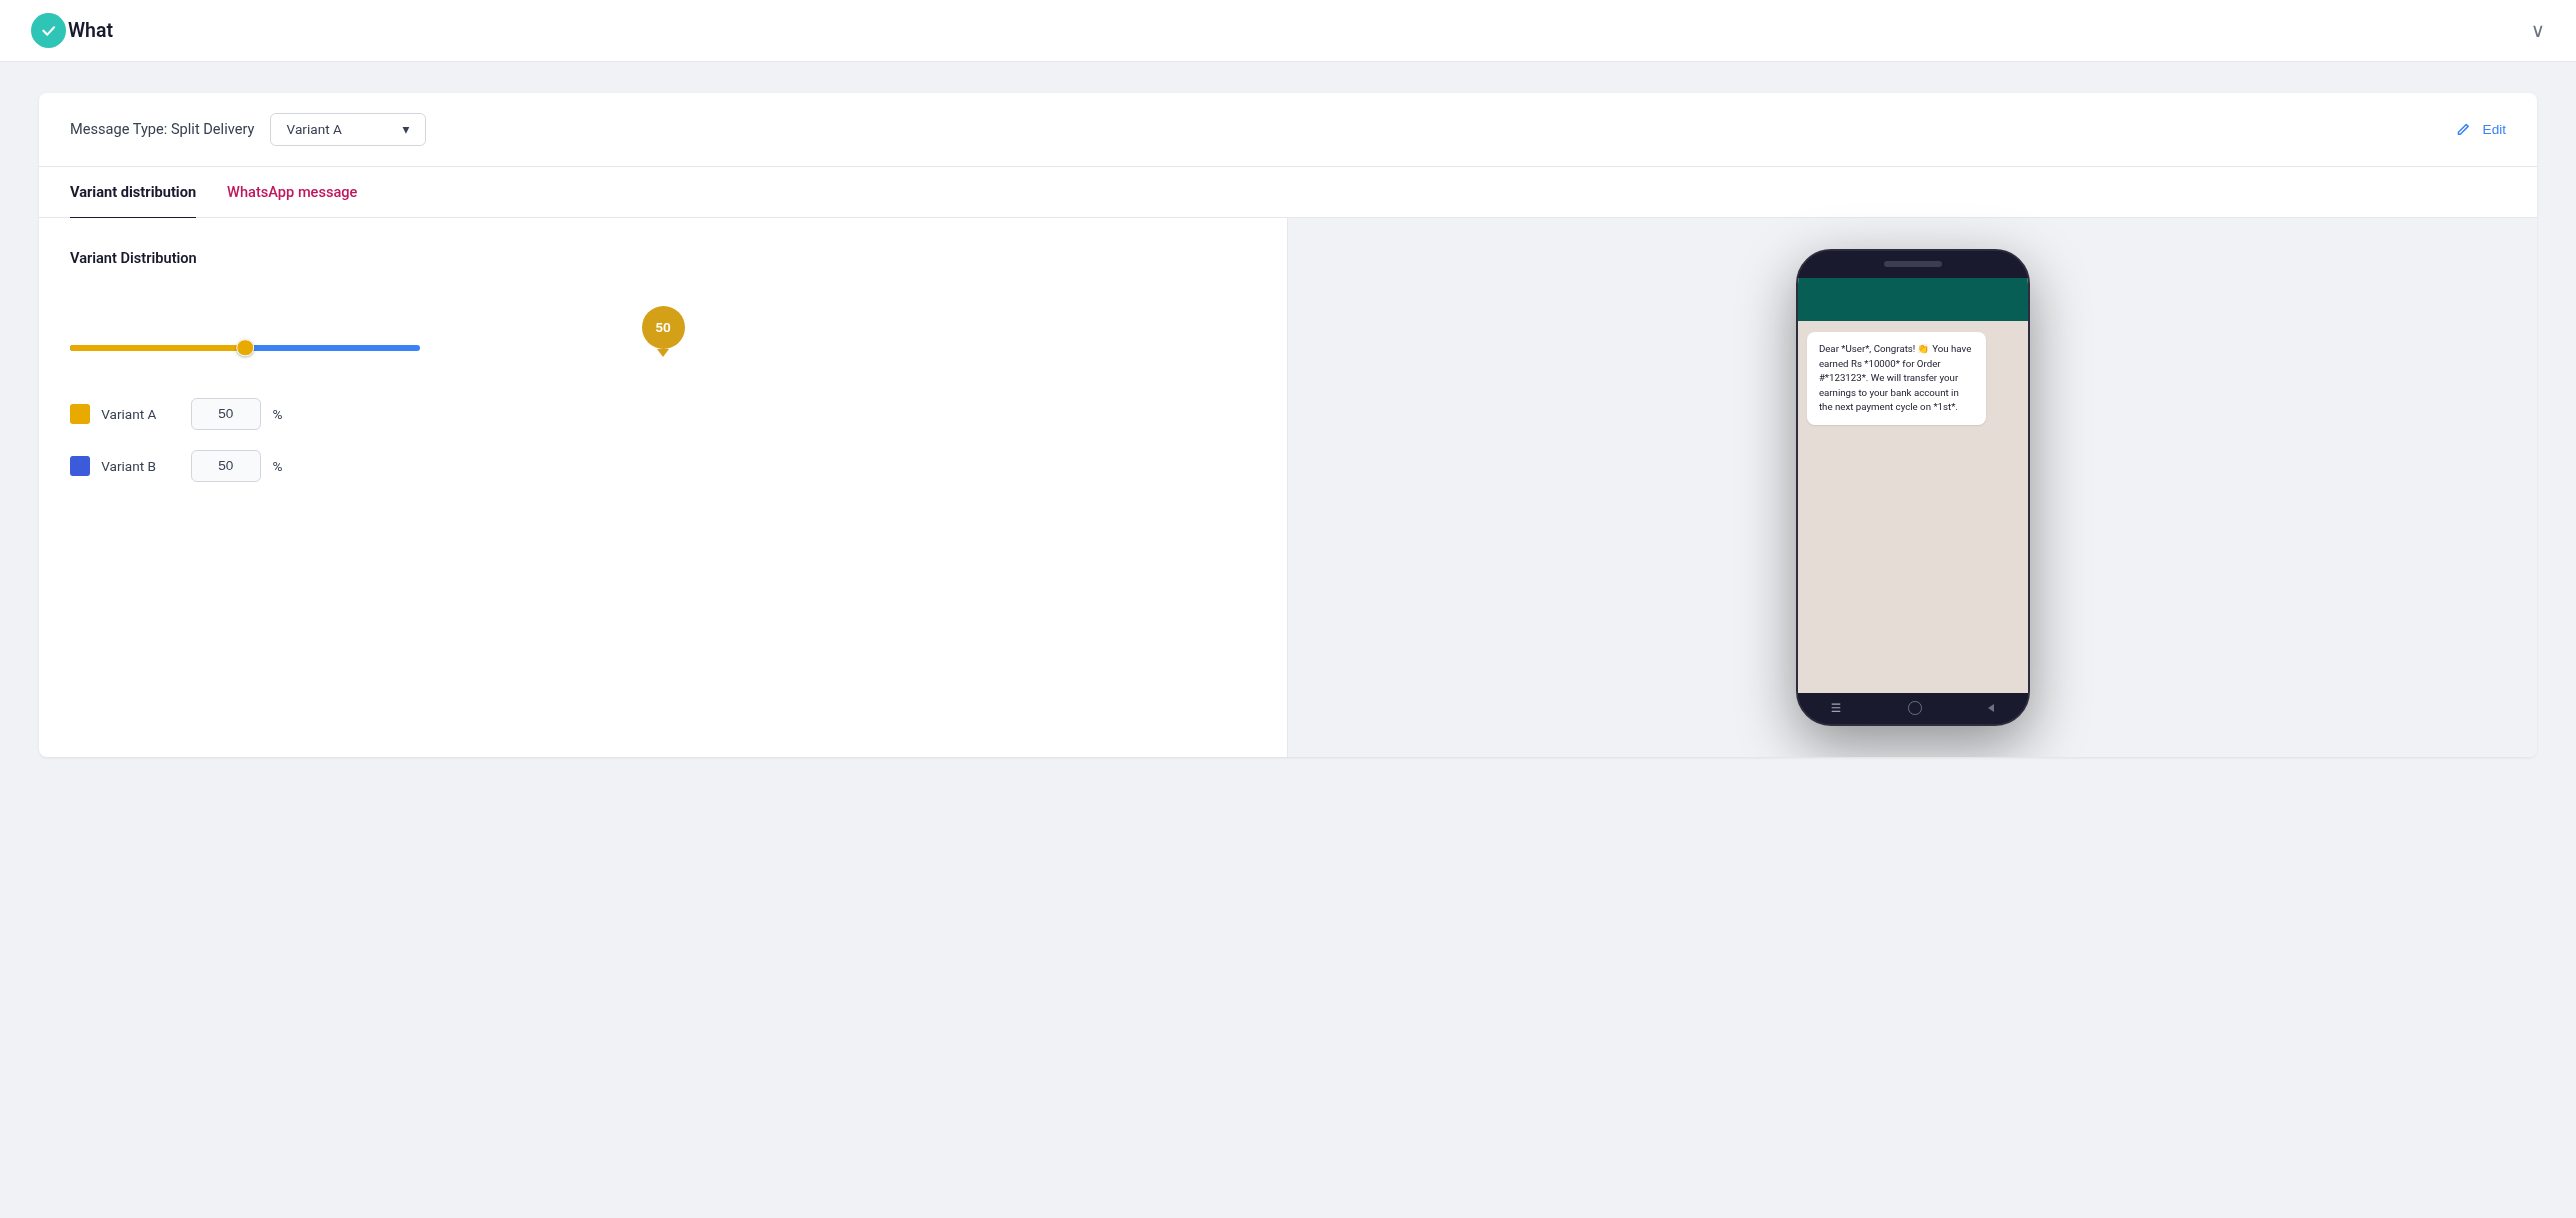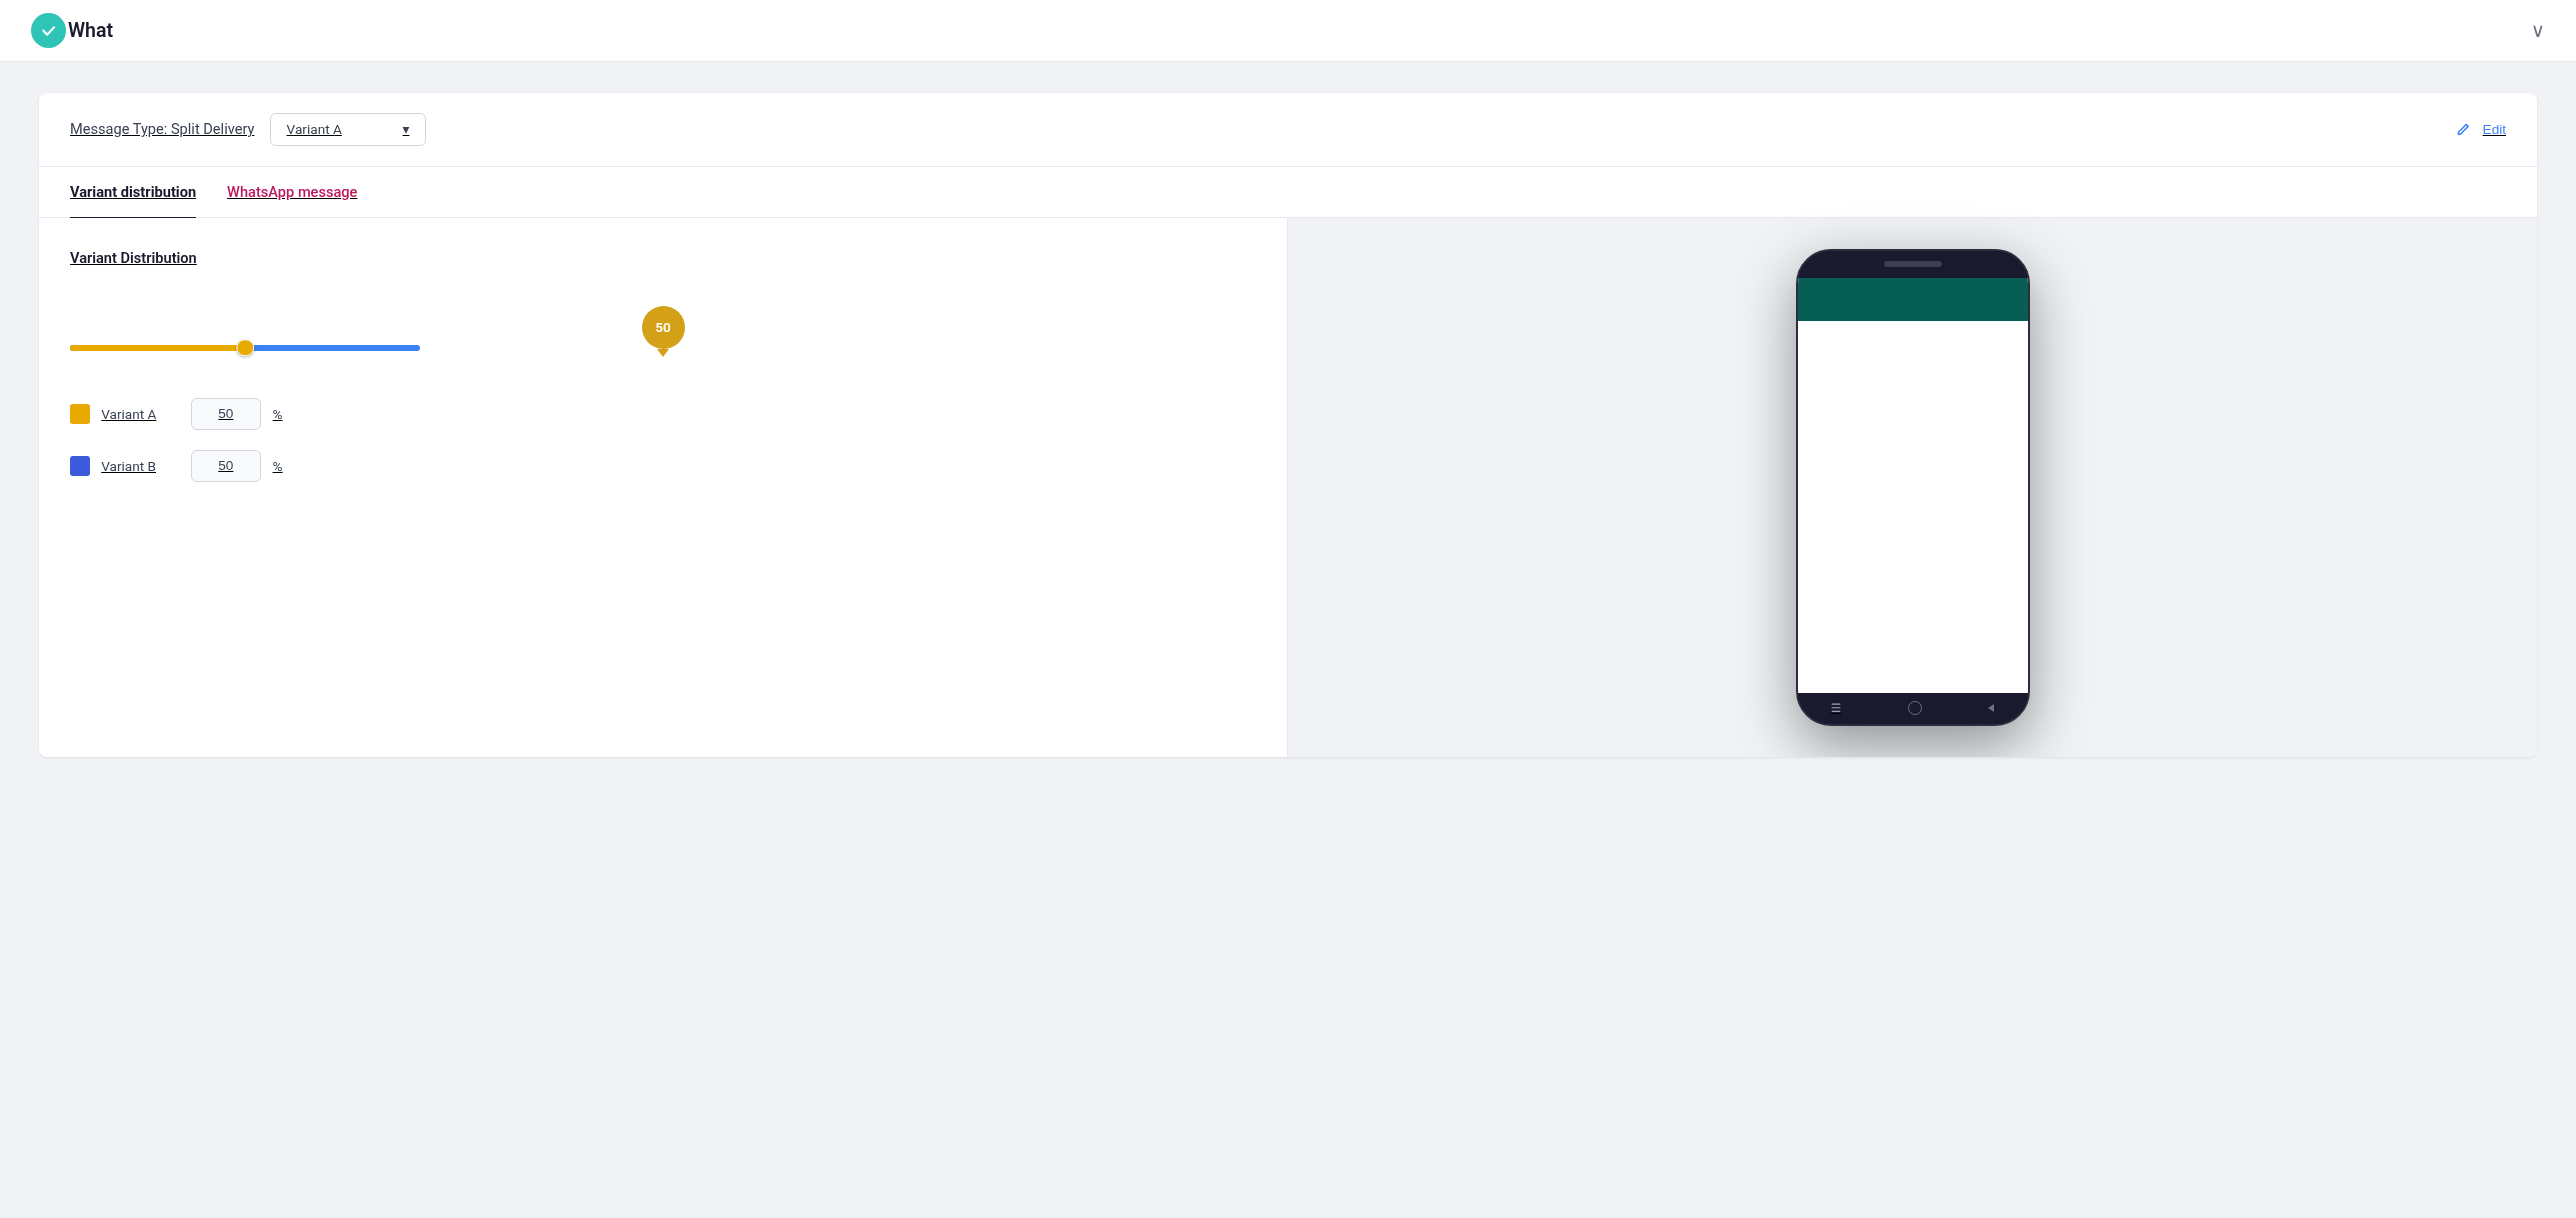--- a/index.html
+++ b/index.html
@@ -52,21 +52,20 @@
       background: #f0f2f5;
       min-height: calc(100vh - 62px);
     }
 
     
     .card {
       background: #ffffff;
       border-radius: 7.8px;
       box-shadow: 0 1px 2.9px rgba(0,0,0,0.08);
       overflow: hidden;
-      text-decoration: underline;
     }
 
     
     .message-type-bar {
       display: flex;
       align-items: center;
       justify-content: space-between;
       padding: 19.5px 31px;
       border-bottom: 1px solid #e5e7eb;
     }
@@ -404,20 +403,25 @@
         </div>
       </div>
 
       <div class="right-panel">
         <div class="phone-mockup">
           <div class="phone-notch-area">
             <div class="phone-notch"></div>
           </div>
           <div class="phone-screen">
             <div class="whatsapp-header"></div>
+            <div class="whatsapp-body">
+              <div class="message-bubble">
+                <span>Dear *User*, Congrats! 👏 You have earned Rs *10000* for Order #*123123*. We will transfer your earnings to your bank account in the next payment cycle on *1st*.</span>
+              </div>
+            </div>
           </div>
           <div class="phone-bottom-bar">
             <span style="color:#9ca3af; font-size:11.7px;">☰</span>
             <div class="phone-nav-circle"></div>
             <div class="phone-nav-triangle"></div>
           </div>
         </div>
       </div>
 
     </div>

